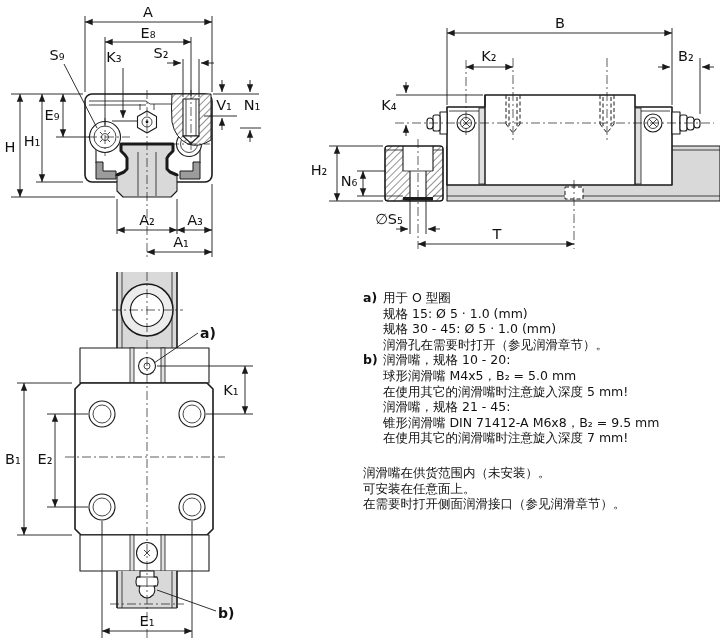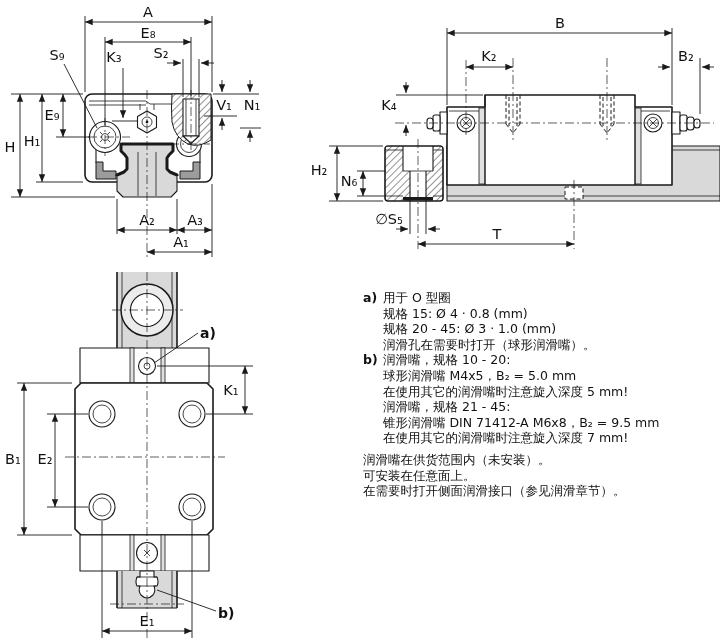--- a/index.html
+++ b/index.html
@@ -20,21 +20,21 @@
   .rail-fill { fill:var(--c-rail,#d9d9d9); }
   .seal-fill { fill:var(--c-seal,#9c9c9c); stroke:var(--c-line,#1a1a1a); stroke-width:1; }
   .graystrip { fill:#e0e0e0; stroke:var(--c-line,#1a1a1a); stroke-width:0.8; }
   text.dim { font-family:"DejaVu Sans",sans-serif; font-size:14.5px; fill:#111; text-anchor:middle; }
   text.ref { font-family:"DejaVu Sans",sans-serif; font-size:14px; font-weight:bold; fill:#111; text-anchor:start; }
   
   .notes { position:absolute; left:363px; top:290px; width:352px; font-size:12.5px;
            line-height:15.6px; color:#111; }
   .note-item { display:grid; grid-template-columns:20px 1fr; }
   .note-ref { font-weight:bold; }
-  .note-footer { margin-top:6px; }
+  .note-footer { margin-top:19px; }
 </style>
 </head>
 <body>
 
 <div class="canvas">
 
 <svg width="720" height="643" viewBox="0 0 720 643">
   <defs>
     <marker id="arr" markerWidth="9" markerHeight="8" refX="8.2" refY="4" orient="auto-start-reverse" markerUnits="userSpaceOnUse">
       <path d="M0.5,0.8 L8.2,4 L0.5,7.2 Z" fill="#1a1a1a"></path>
@@ -349,23 +349,23 @@
       <text x="147" y="626" class="dim">E₁</text>
     </g>
   </g>
 </svg>
 
 <div class="notes">
   <div class="note-item">
     <span class="note-ref">a)</span>
     <div>
       <div>用于 O 型圈</div>
-      <div>规格 15: Ø 4 · 0.8 (mm)</div>
-      <div>规格 20 - 45: Ø 3 · 1.0 (mm)</div>
-      <div>润滑孔在需要时打开（球形润滑嘴）。</div>
+      <div>规格 15: Ø 5 · 1.0 (mm)</div>
+      <div>规格 30 - 45: Ø 5 · 1.0 (mm)</div>
+      <div>润滑孔在需要时打开（参见润滑章节）。</div>
     </div>
   </div>
   <div class="note-item">
     <span class="note-ref">b)</span>
     <div>
       <div>润滑嘴，规格 10 - 20:</div>
       <div>球形润滑嘴 M4x5，B₂ = 5.0 mm</div>
       <div>在使用其它的润滑嘴时注意旋入深度 5 mm!</div>
       <div>润滑嘴，规格 21 - 45:</div>
       <div>锥形润滑嘴 DIN 71412-A M6x8，B₂ = 9.5 mm</div>

